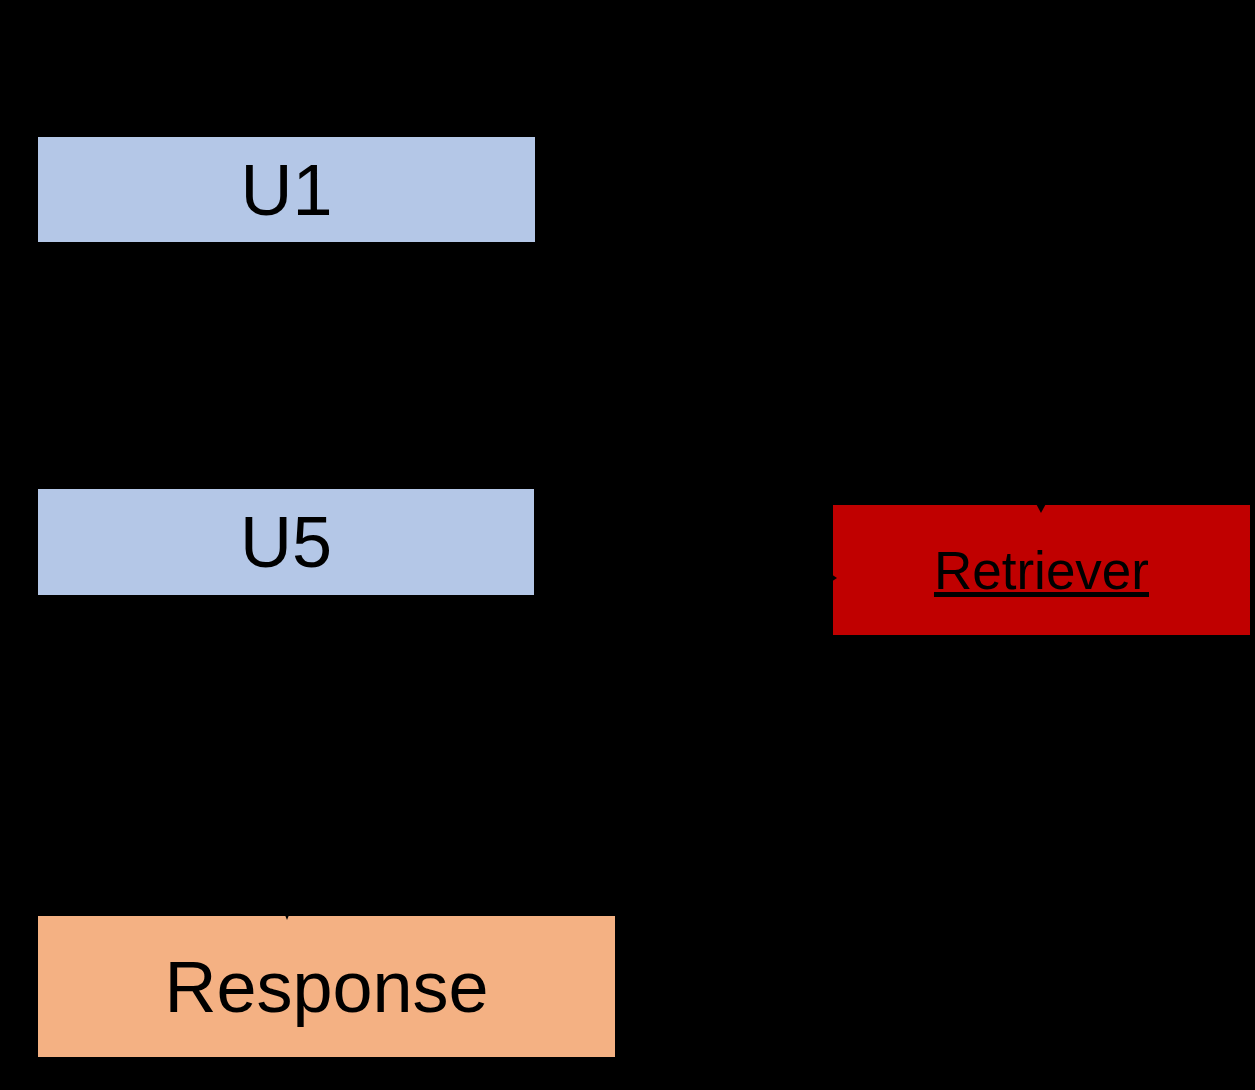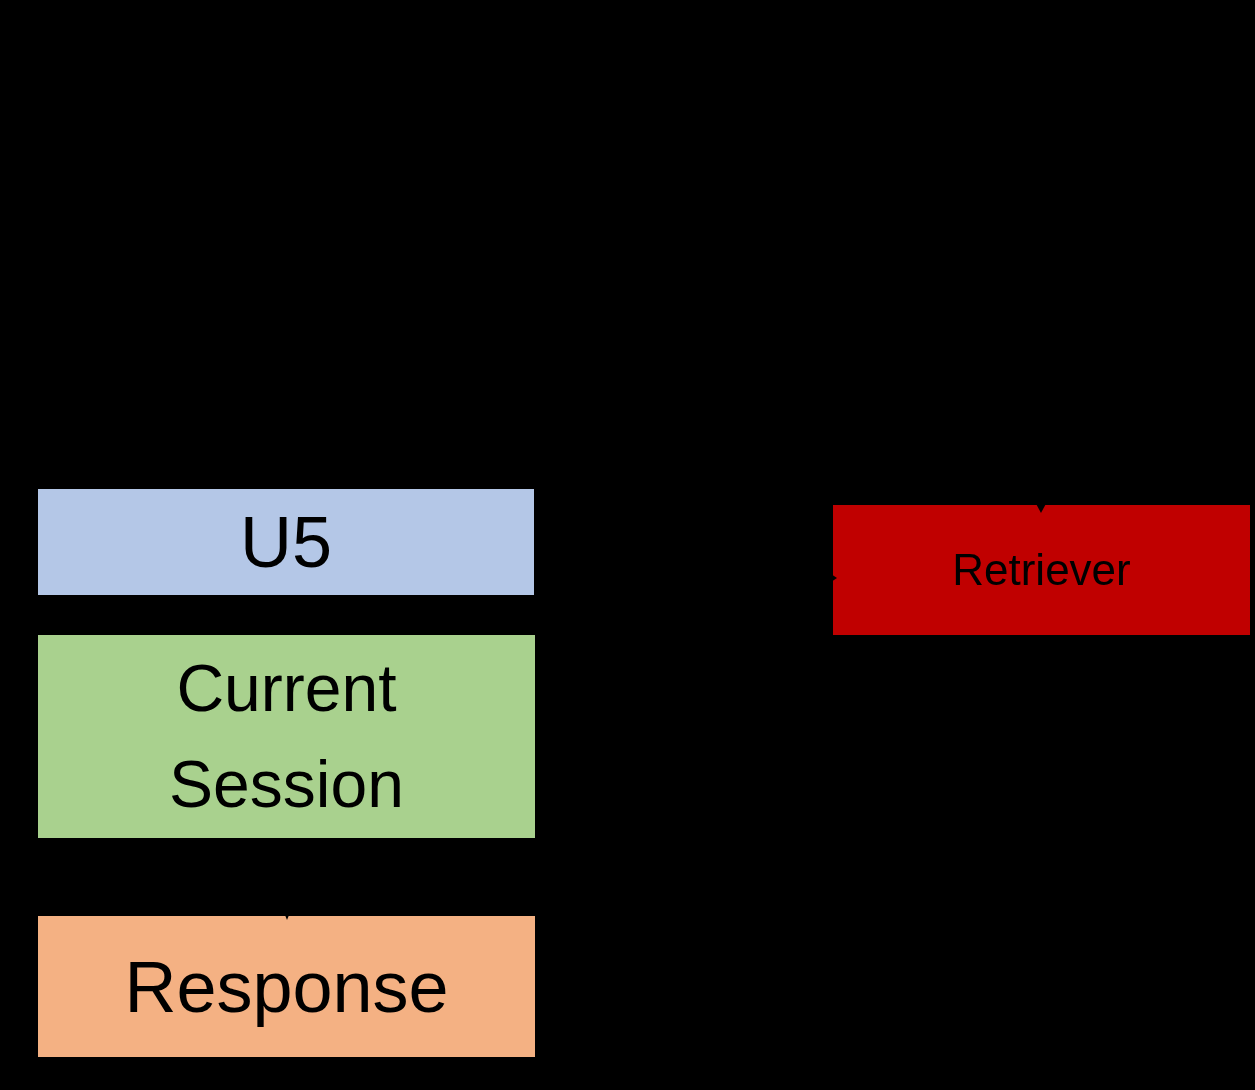--- a/index.html
+++ b/index.html
@@ -37,50 +37,50 @@
   }
   .session .label {
     white-space: pre-line;
   }
   .response {
     background: #F4B183;
     font-size: 72px;
   }
   .retriever {
     background: #C00000;
-    font-size: 44px;
+    font-size: 53px;
+    text-decoration: underline;
   }
   .arrow-tip {
     position: absolute;
     background: #000000;
   }
   .tip-down {
     clip-path: polygon(0 0, 100% 0, 50% 100%);
   }
   .tip-right {
     clip-path: polygon(0 0, 100% 50%, 0 100%);
   }
 </style>
 </head>
 <body>
 
 <div class="stage">
 
+  <div class="box utterance" style="left:38px; top:137px; width:497px; height:105px;">
+    <span class="label">U1</span>
+  </div>
 
 
   <div class="box utterance" style="left:38px; top:489px; width:496px; height:106px;">
     <span class="label">U5</span>
   </div>
 
-  <div class="box session" style="left:38px; top:635px; width:497px; height:203px;">
-    <span class="label">Current
-Session</span>
-  </div>
 
-  <div class="box response" style="left:38px; top:916px; width:497px; height:141px;">
+  <div class="box response" style="left:38px; top:916px; width:577px; height:141px;">
     <span class="label">Response</span>
   </div>
 
   <div class="box retriever" style="left:833px; top:505px; width:417px; height:130px;">
     <span class="label">Retriever</span>
   </div>
 
   <div class="arrow-tip tip-down" style="left:1034px; top:500px; width:14px; height:13px;"></div>
 
   <div class="arrow-tip tip-right" style="left:828px; top:572px; width:9px; height:12px;"></div>

